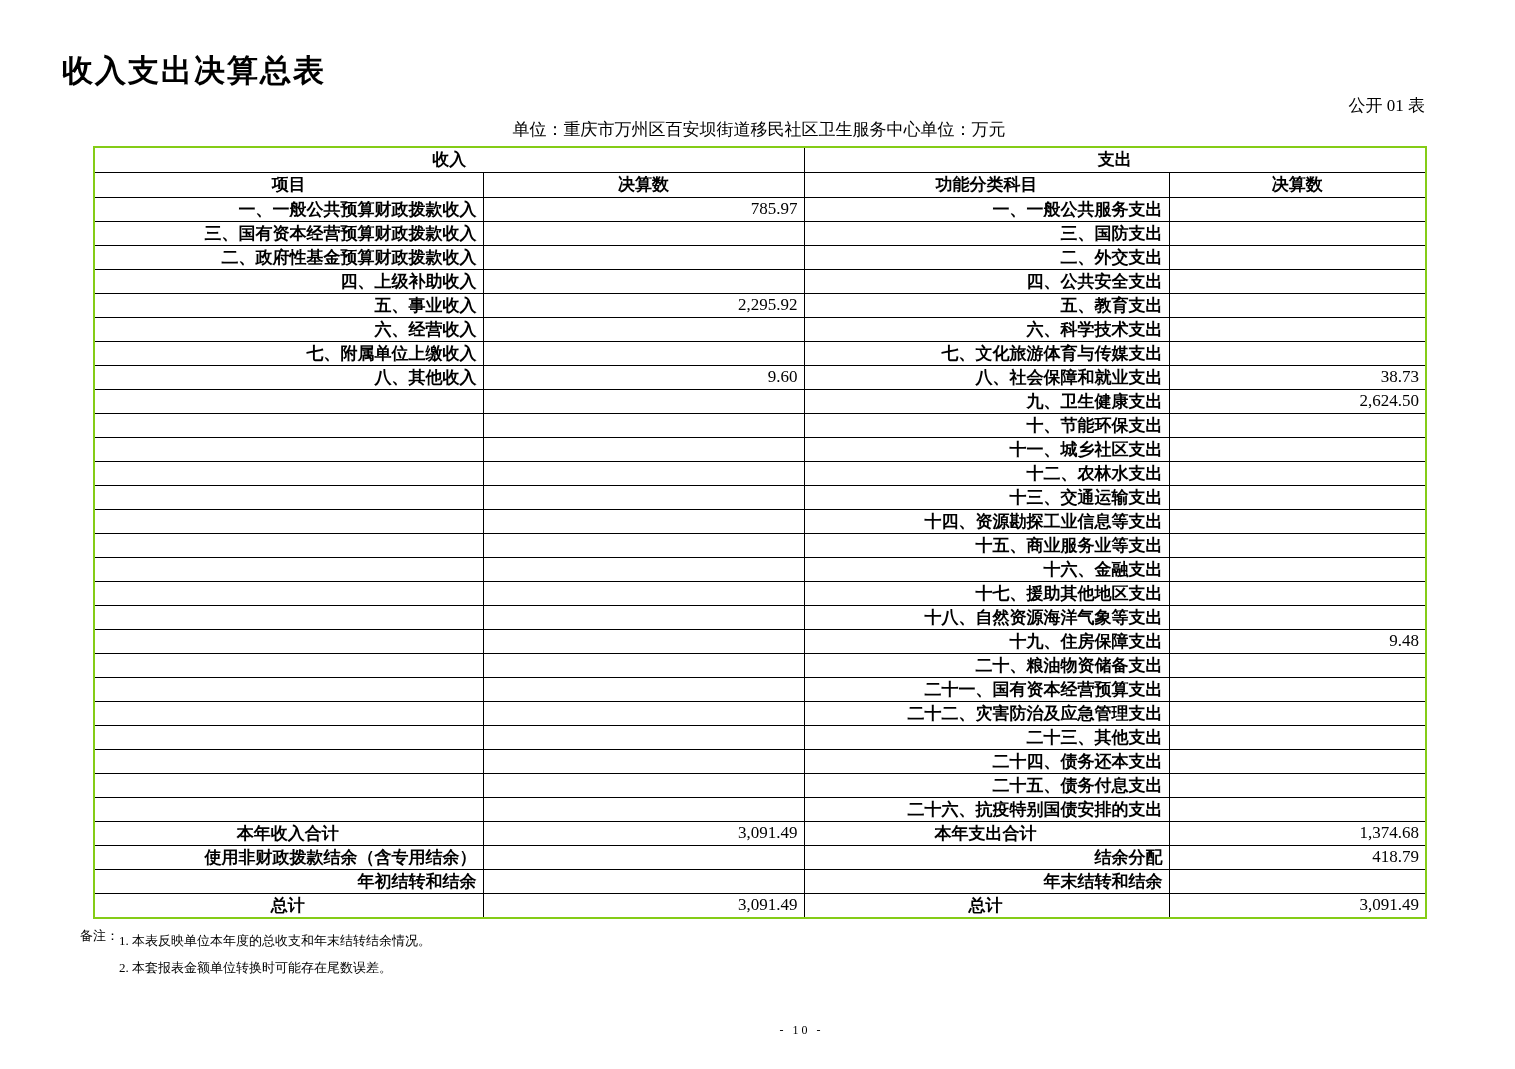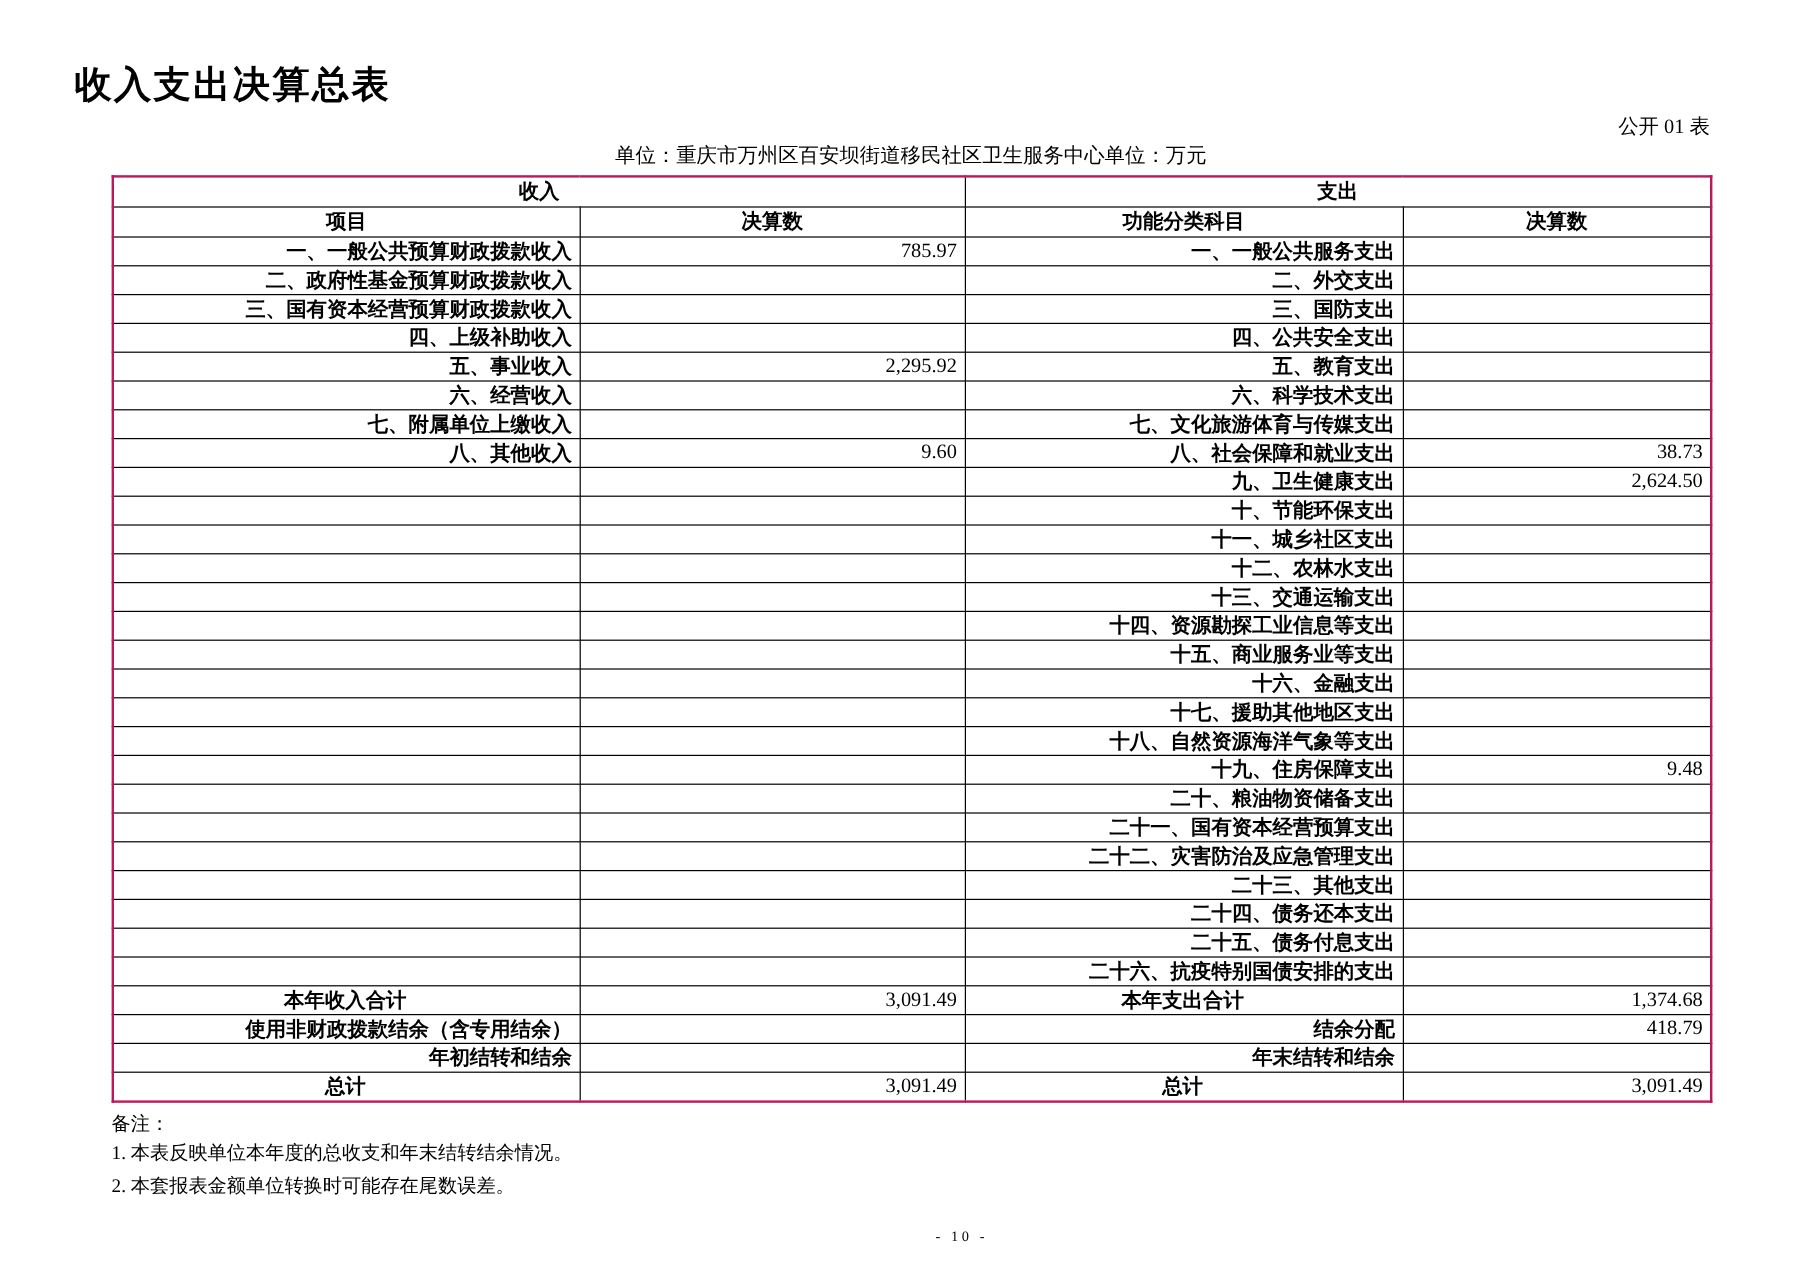--- a/index.html
+++ b/index.html
@@ -25,38 +25,38 @@
   }
   .meta {
     position: absolute; top: 118px; left: 93px; width: 1332px;
     display: flex; justify-content: center;
     font-size: 17px;
   }
 
   table.main {
     position: absolute; top: 146px; left: 93px; width: 1332px;
     border-collapse: collapse; table-layout: fixed;
-    border: 2px solid #be185d;
+    border: 2px solid #84cc16;
   }
   table.main th, table.main td {
     border: 1px solid #000;
     font-size: 17px;
     padding: 0 6px 0 4px;
     overflow: hidden; white-space: nowrap;
   }
   table.main thead tr { height: 25px; }
   table.main th { font-weight: bold; text-align: center; padding: 0; }
   table.main tbody tr { height: 23.5px; }
   td.label { font-weight: bold; text-align: right; }
   td.label.center { text-align: center; font-family: Liberation Mono, monospace; }
   td.value { text-align: right; font-weight: normal; padding-right: 8px; }
 
   .notes {
-    position: absolute; top: 927px; left: 93px;
-    font-size: 16px; display: flex; flex-direction: column;
+    position: absolute; top: 927px; left: 80px;
+    font-size: 13px; display: flex;
   }
   .notes .lines div { line-height: 27px; }
 
   .page-number {
     position: absolute; top: 1023px; left: 0; width: 100%;
     text-align: center; font-size: 12px; letter-spacing: 3px; margin-left: 44px;
   }
 </style>
 </head>
 <body>
@@ -92,29 +92,29 @@
       </tr>
     </thead>
     <tbody id="table-body">
         <tr>
           <td class="label">一、一般公共预算财政拨款收入</td>
           <td class="value">785.97</td>
           <td class="label">一、一般公共服务支出</td>
           <td class="value"></td>
         </tr>
         <tr>
+          <td class="label">三、国有资本经营预算财政拨款收入</td>
+          <td class="value"></td>
+          <td class="label">三、国防支出</td>
+          <td class="value"></td>
+        </tr>
+        <tr>
           <td class="label">二、政府性基金预算财政拨款收入</td>
           <td class="value"></td>
           <td class="label">二、外交支出</td>
-          <td class="value"></td>
-        </tr>
-        <tr>
-          <td class="label">三、国有资本经营预算财政拨款收入</td>
-          <td class="value"></td>
-          <td class="label">三、国防支出</td>
           <td class="value"></td>
         </tr>
         <tr>
           <td class="label">四、上级补助收入</td>
           <td class="value"></td>
           <td class="label">四、公共安全支出</td>
           <td class="value"></td>
         </tr>
         <tr>
           <td class="label">五、事业收入</td>

